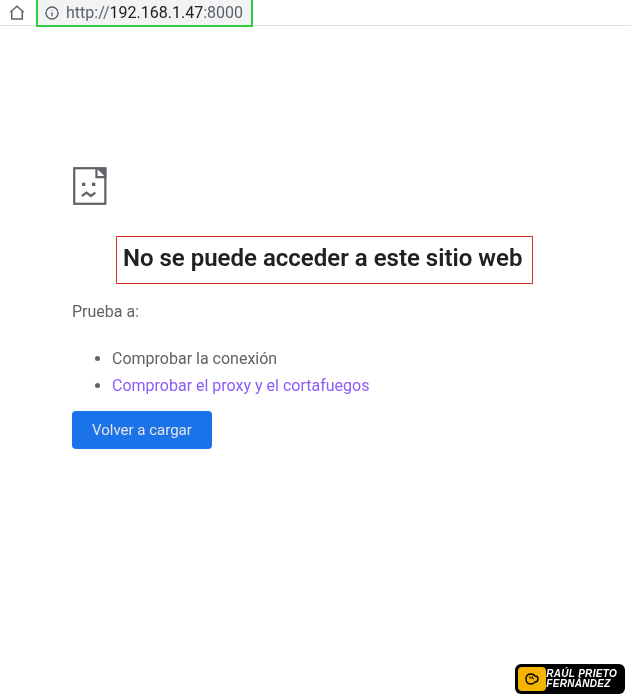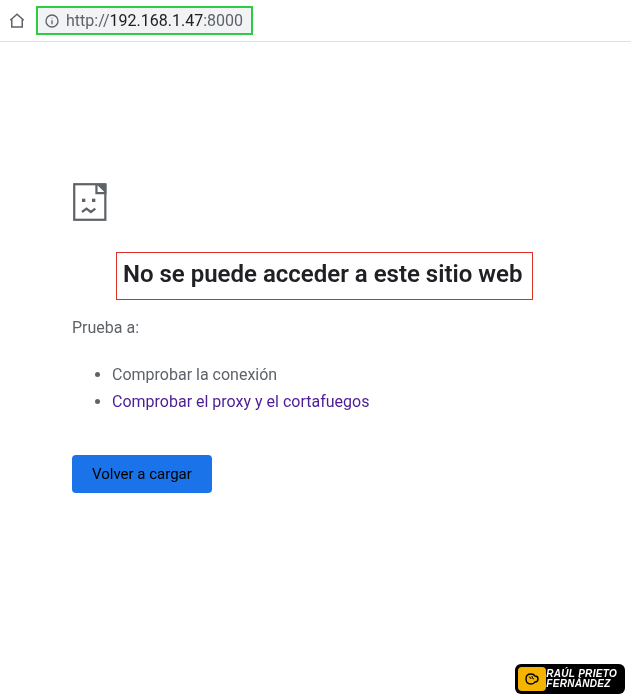--- a/index.html
+++ b/index.html
@@ -10,21 +10,21 @@
     height: 700px;
     overflow: hidden;
     position: relative;
   }
   .toolbar {
     display: flex;
     align-items: center;
     padding: 4px 8px;
     border-bottom: 1px solid #e0e0e0;
     gap: 10px;
-    height: 42px;
+    height: 26px;
   }
   .home-icon {
     width: 18px; height: 18px;
     color: #5f6368;
     flex-shrink: 0;
   }
   .addr-wrapper {
     flex: 1;
     display: flex;
     align-items: center;
@@ -73,40 +73,40 @@
   }
   .desc b { color: #3c4043; font-weight: 600; }
   .try {
     font-size: 16px;
     color: #5f6368;
     margin-bottom: 24px;
   }
   .suggestions {
     list-style: disc;
     padding-left: 40px;
-    margin-bottom: 40px;
+    margin-bottom: 12px;
   }
   .suggestions li {
     font-size: 16px;
     color: #5f6368;
     line-height: 1.7;
   }
   .suggestions li a {
-    color: #4c1d95;
+    color: #8b5cf6;
     text-decoration: none;
   }
   .err-code {
     font-size: 13px;
     color: #5f6368;
     margin-bottom: 54px;
     letter-spacing: 0.2px;
   }
   .reload-btn {
     background: #1a73e8;
-    color: #000000;
+    color: #e5e5e5;
     border: none;
     font-size: 15px;
     padding: 10px 20px;
     border-radius: 4px;
     cursor: pointer;
     font-family: inherit;
   }
   .watermark {
     position: absolute;
     right: 6px;

